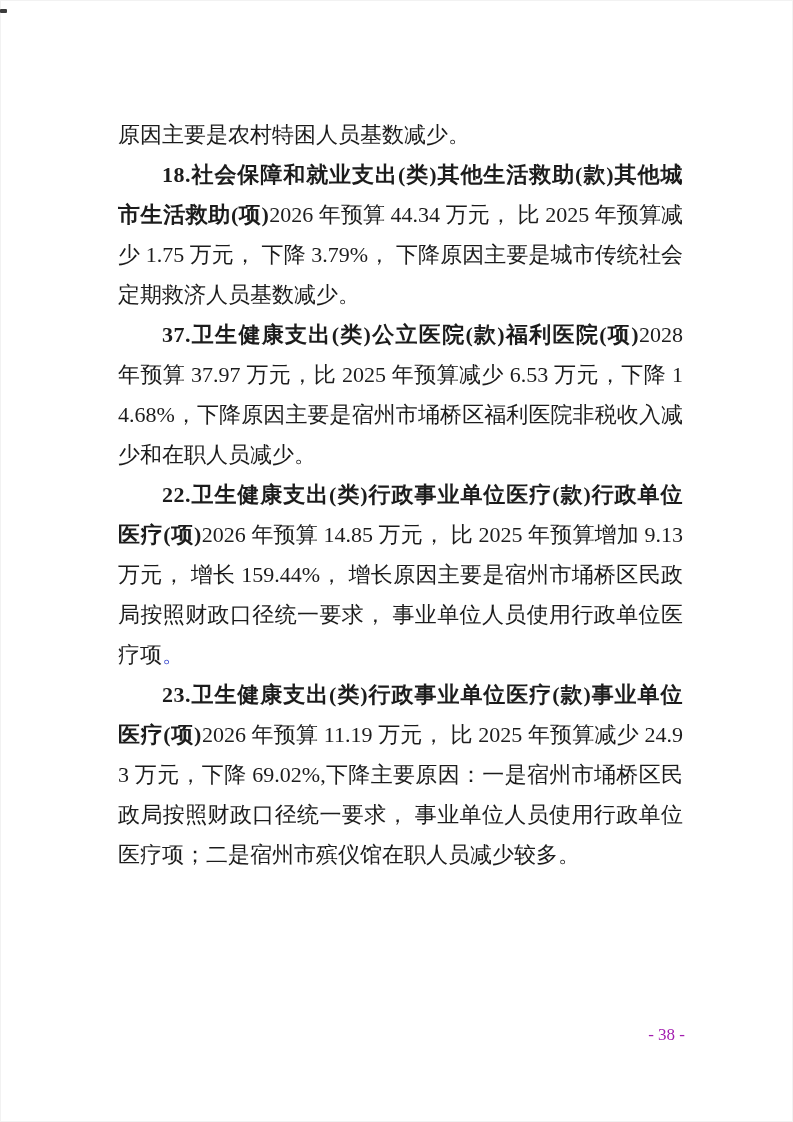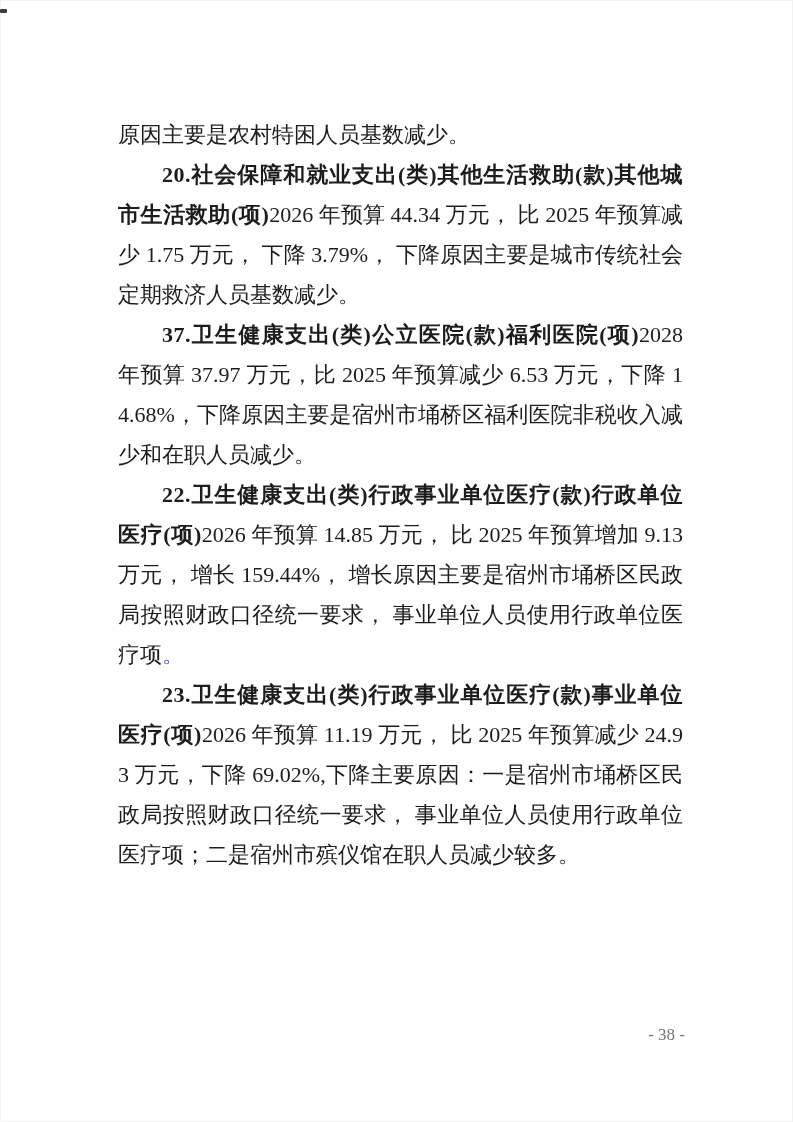--- a/index.html
+++ b/index.html
@@ -49,30 +49,30 @@
   .seg-bold {
     font-weight: 700;
     letter-spacing: 0.5px;
   }
   .page-number {
     position: absolute;
     top: 1024px;
     right: 108px;
     font-size: 17px;
     line-height: 22px;
-    color: #737373;
+    color: #a21caf;
     font-family: "Liberation Serif", "DejaVu Serif", serif;
   }
 </style>
 </head>
 <body>
 
 <div class="page">
   <div class="scan-artifact"></div>
   <div class="doc-body">
       <p class="para"><span>原因主要是农村特困人员基数减少。</span></p>
-      <p class="para indent"><span class="seg-bold">20.社会保障和就业支出(类)其他生活救助(款)其他城市生活救助(项)</span><span>2026 年预算 44.34 万元， 比 2025 年预算减少 1.75 万元， 下降 3.79%， 下降原因主要是城市传统社会定期救济人员基数减少。</span></p>
+      <p class="para indent"><span class="seg-bold">18.社会保障和就业支出(类)其他生活救助(款)其他城市生活救助(项)</span><span>2026 年预算 44.34 万元， 比 2025 年预算减少 1.75 万元， 下降 3.79%， 下降原因主要是城市传统社会定期救济人员基数减少。</span></p>
       <p class="para indent"><span class="seg-bold">37.卫生健康支出(类)公立医院(款)福利医院(项)</span><span>2028 年预算 37.97 万元，比 2025 年预算减少 6.53 万元，下降 14.68%，下降原因主要是宿州市埇桥区福利医院非税收入减少和在职人员减少。</span></p>
       <p class="para indent"><span class="seg-bold">22.卫生健康支出(类)行政事业单位医疗(款)行政单位医疗(项)</span><span>2026 年预算 14.85 万元， 比 2025 年预算增加 9.13 万元， 增长 159.44%， 增长原因主要是宿州市埇桥区民政局按照财政口径统一要求， 事业单位人员使用行政单位医疗项</span><span style="color: rgb(59, 75, 206);">。</span></p>
       <p class="para indent"><span class="seg-bold">23.卫生健康支出(类)行政事业单位医疗(款)事业单位医疗(项)</span><span>2026 年预算 11.19 万元， 比 2025 年预算减少 24.93 万元，下降 69.02%,下降主要原因：一是宿州市埇桥区民政局按照财政口径统一要求， 事业单位人员使用行政单位医疗项；二是宿州市殡仪馆在职人员减少较多。</span></p>
     </div>
   <div class="page-number">- 38 -</div>
 </div>
 
 </body></html>

